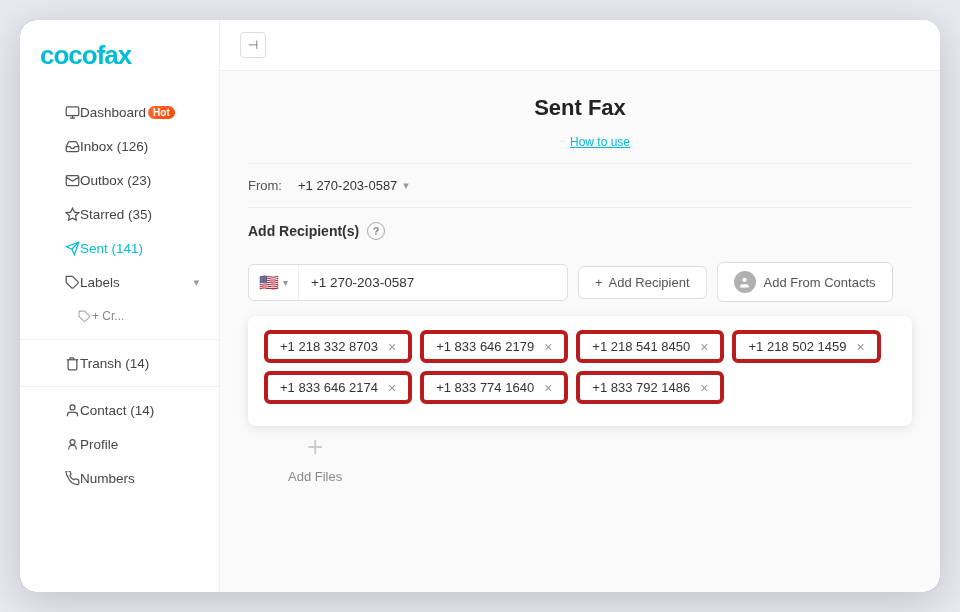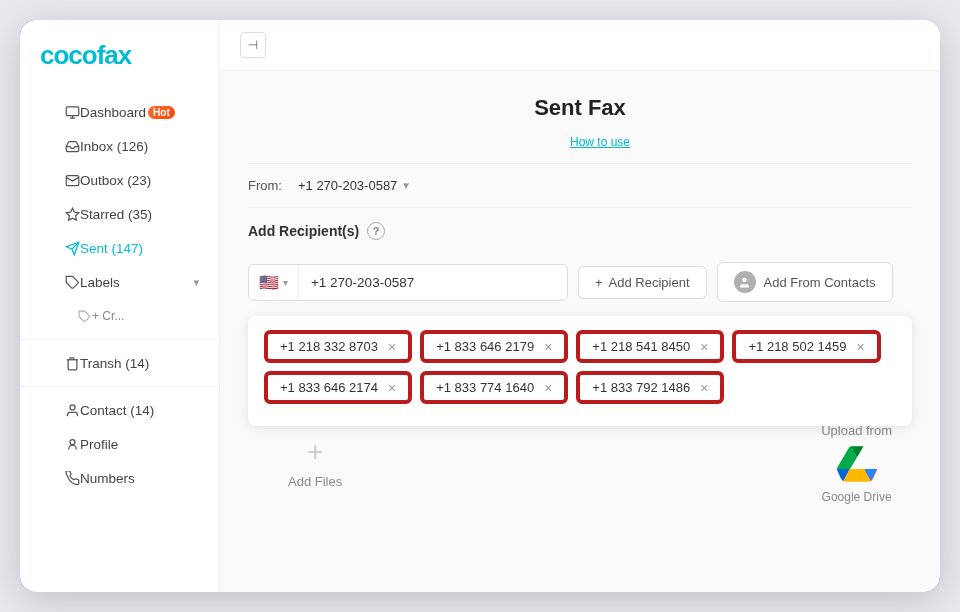--- a/index.html
+++ b/index.html
@@ -387,21 +387,21 @@
       <span>Starred (35)</span>
     </div>
 
     <div class="nav-item active">
       <span class="nav-icon">
         <svg width="15" height="15" viewBox="0 0 24 24" fill="none" stroke="#00bcd4" stroke-width="2">
             <line x1="22" y1="2" x2="11" y2="13"></line>
             <polygon points="22 2 15 22 11 13 2 9 22 2"></polygon>
           </svg>
       </span>
-      <span style="color:#00bcd4">Sent (147)</span>
+      <span style="color:#00bcd4">Sent (141)</span>
     </div>
 
     <div class="nav-item">
       <span class="nav-icon">
         <svg width="15" height="15" viewBox="0 0 24 24" fill="none" stroke="#555" stroke-width="2">
             <path d="M20.59 13.41l-7.17 7.17a2 2 0 0 1-2.83 0L2 12V2h10l8.59 8.59a2 2 0 0 1 0 2.82z"></path>
             <line x1="7" y1="7" x2="7.01" y2="7"></line>
           </svg>
       </span>
       <span>Labels</span>
@@ -551,29 +551,16 @@
           </div>
         </div>
       </div>
 
       <div class="bottom-section">
         <div class="add-files-area">
           <div style="font-size:28px; color:#ccc; line-height:1">+</div>
           <span class="add-files-label">Add Files</span>
         </div>
 
-        <div class="upload-from-area">
-          <span class="upload-label">Upload from</span>
-
-          <svg class="google-drive-icon" viewBox="0 0 87.3 78" xmlns="http://www.w3.org/2000/svg">
-            <path d="M6.6 66.85l3.85 6.65c.8 1.4 1.95 2.5 3.3 3.3L28.1 50H0c0 1.55.4 3.1 1.2 4.5z" fill="#0066da"></path>
-            <path d="M43.65 25L29.3 0c-1.35.8-2.5 1.9-3.3 3.3L1.2 45.5c-.8 1.4-1.2 2.95-1.2 4.5h28.1z" fill="#00ac47"></path>
-            <path d="M73.55 76.8c1.35-.8 2.5-1.9 3.3-3.3l1.6-2.75L86.1 54.5c.8-1.4 1.2-2.95 1.2-4.5H59.2L73.55 76.8z" fill="#ea4335"></path>
-            <path d="M43.65 25L57.96 0H29.3z" fill="#00832d"></path>
-            <path d="M59.2 50H87.3L73.55 76.8z" fill="#2684fc"></path>
-            <path d="M13.8 76.8c1.35.8 2.9 1.2 4.5 1.2h50.7c1.6 0 3.15-.45 4.5-1.2L59.2 50H28.1z" fill="#ffba00"></path>
-          </svg>
-          <span class="google-drive-label">Google Drive</span>
-        </div>
       </div>
     </div>
   </div>
 </div>
 
 </body></html>

